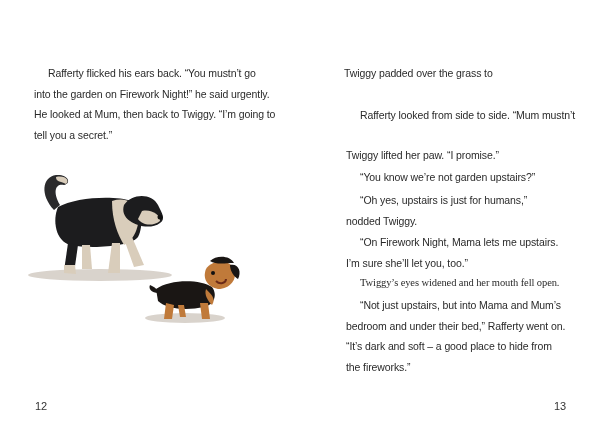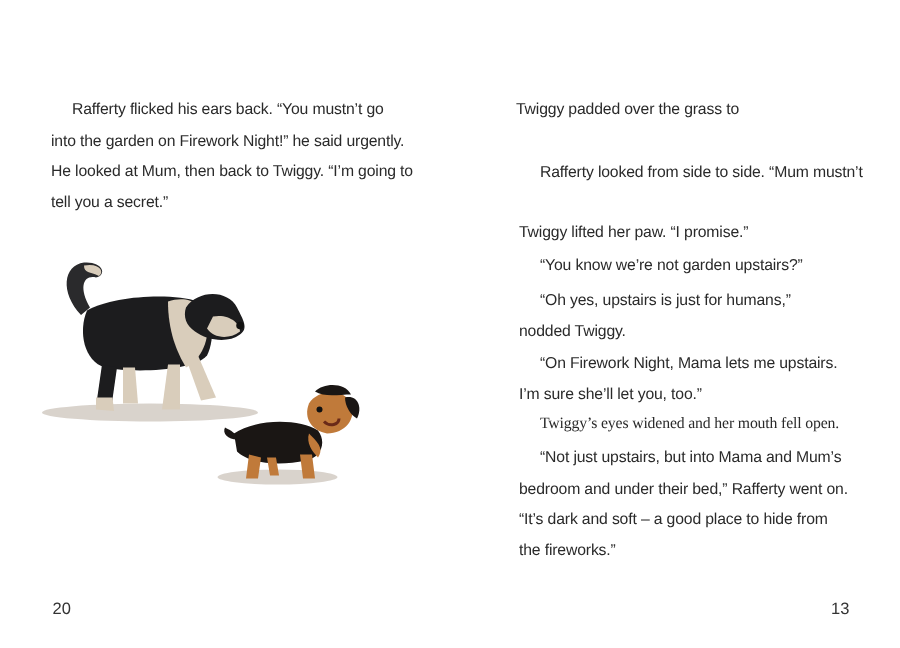--- a/index.html
+++ b/index.html
@@ -57,21 +57,21 @@
     <path d="M210,100 C218,98 222,106 218,114 C214,112 210,106 210,100 Z" fill="#1a1614"></path>
     <circle cx="193" cy="108" r="2" fill="#111"></circle>
     <path d="M196,116 C200,120 206,118 206,114" stroke="#6a2a18" stroke-width="2" fill="none"></path>
 
     <path d="M146,138 L144,154 L152,154 L154,140 Z" fill="#c07a3a"></path>
     <path d="M158,140 L160,152 L166,152 L164,140 Z" fill="#c07a3a"></path>
     <path d="M180,138 L182,154 L190,154 L188,138 Z" fill="#c07a3a"></path>
     <path d="M186,124 C192,130 196,134 192,140 C188,136 184,130 186,124 Z" fill="#c07a3a"></path>
   </svg>
 
-  <div class="page-number" style="left:35px; top:400px;">20</div>
+  <div class="page-number" style="left:35px; top:400px;">12</div>
 </div>
 
 <div class="page page-right">
   <div class="para" style="left:30px; top:63px;">
     <span class="line indent">Twiggy padded over the grass to</span>
   </div>
   <div class="para" style="left:46px; top:105px;">
     <span class="line indent">Rafferty looked from side to side. “Mum mustn’t</span>
   </div>
   <div class="para" style="left:32px; top:145px;">

